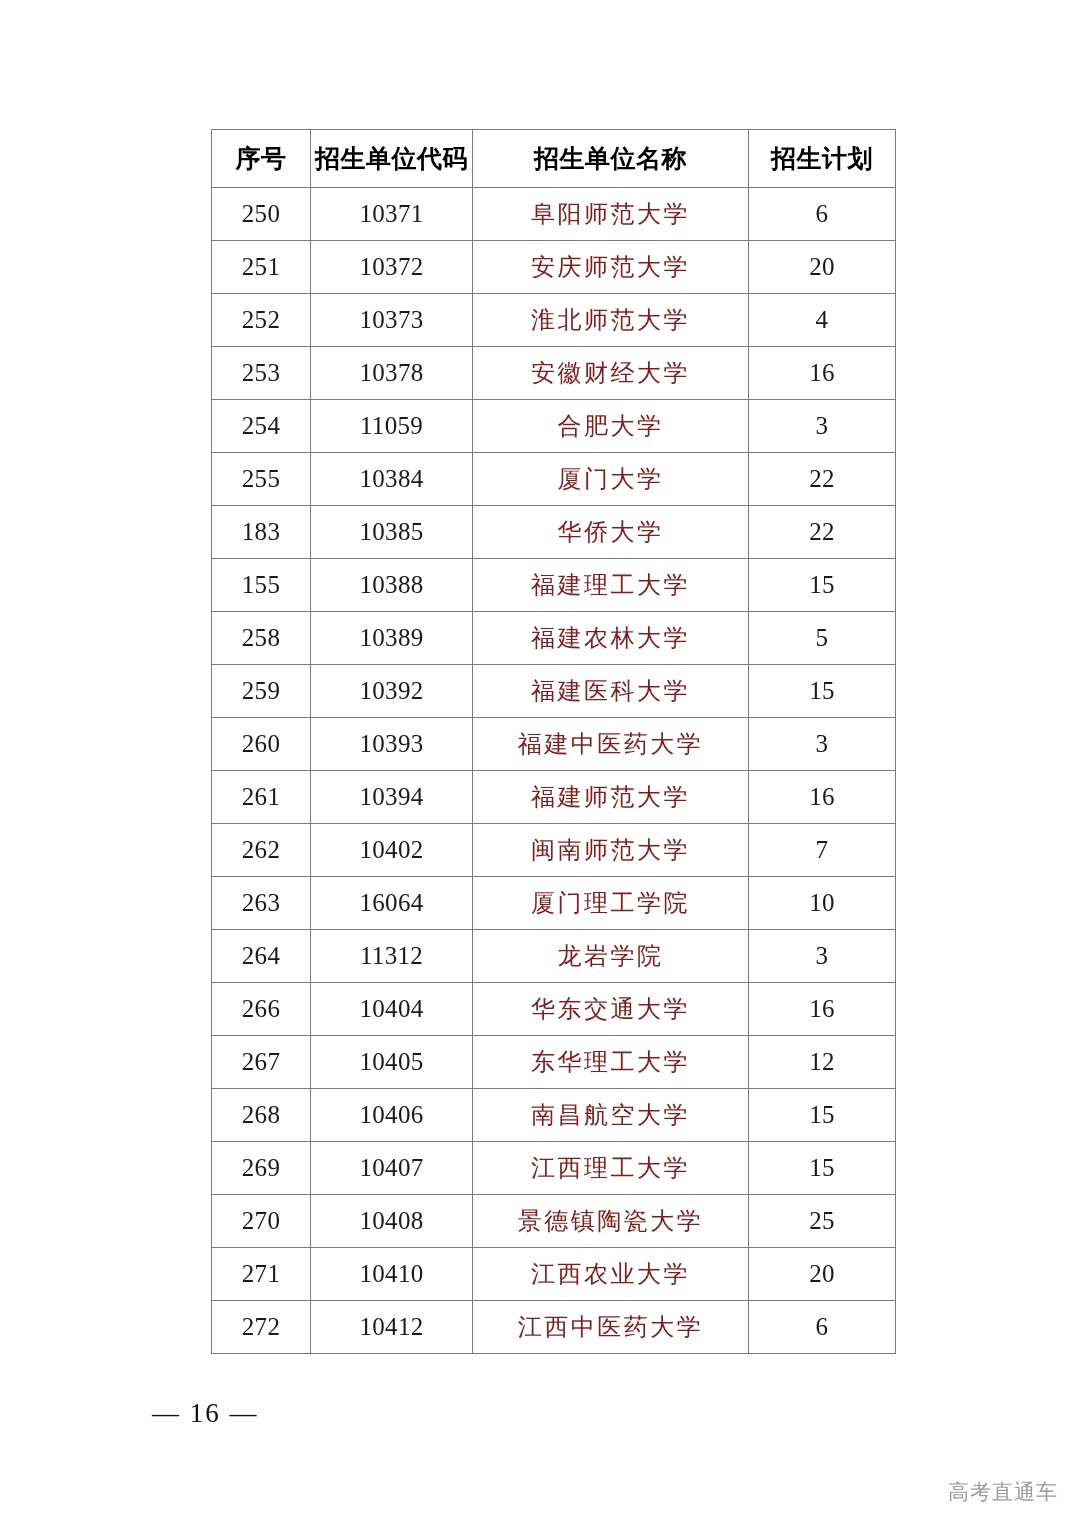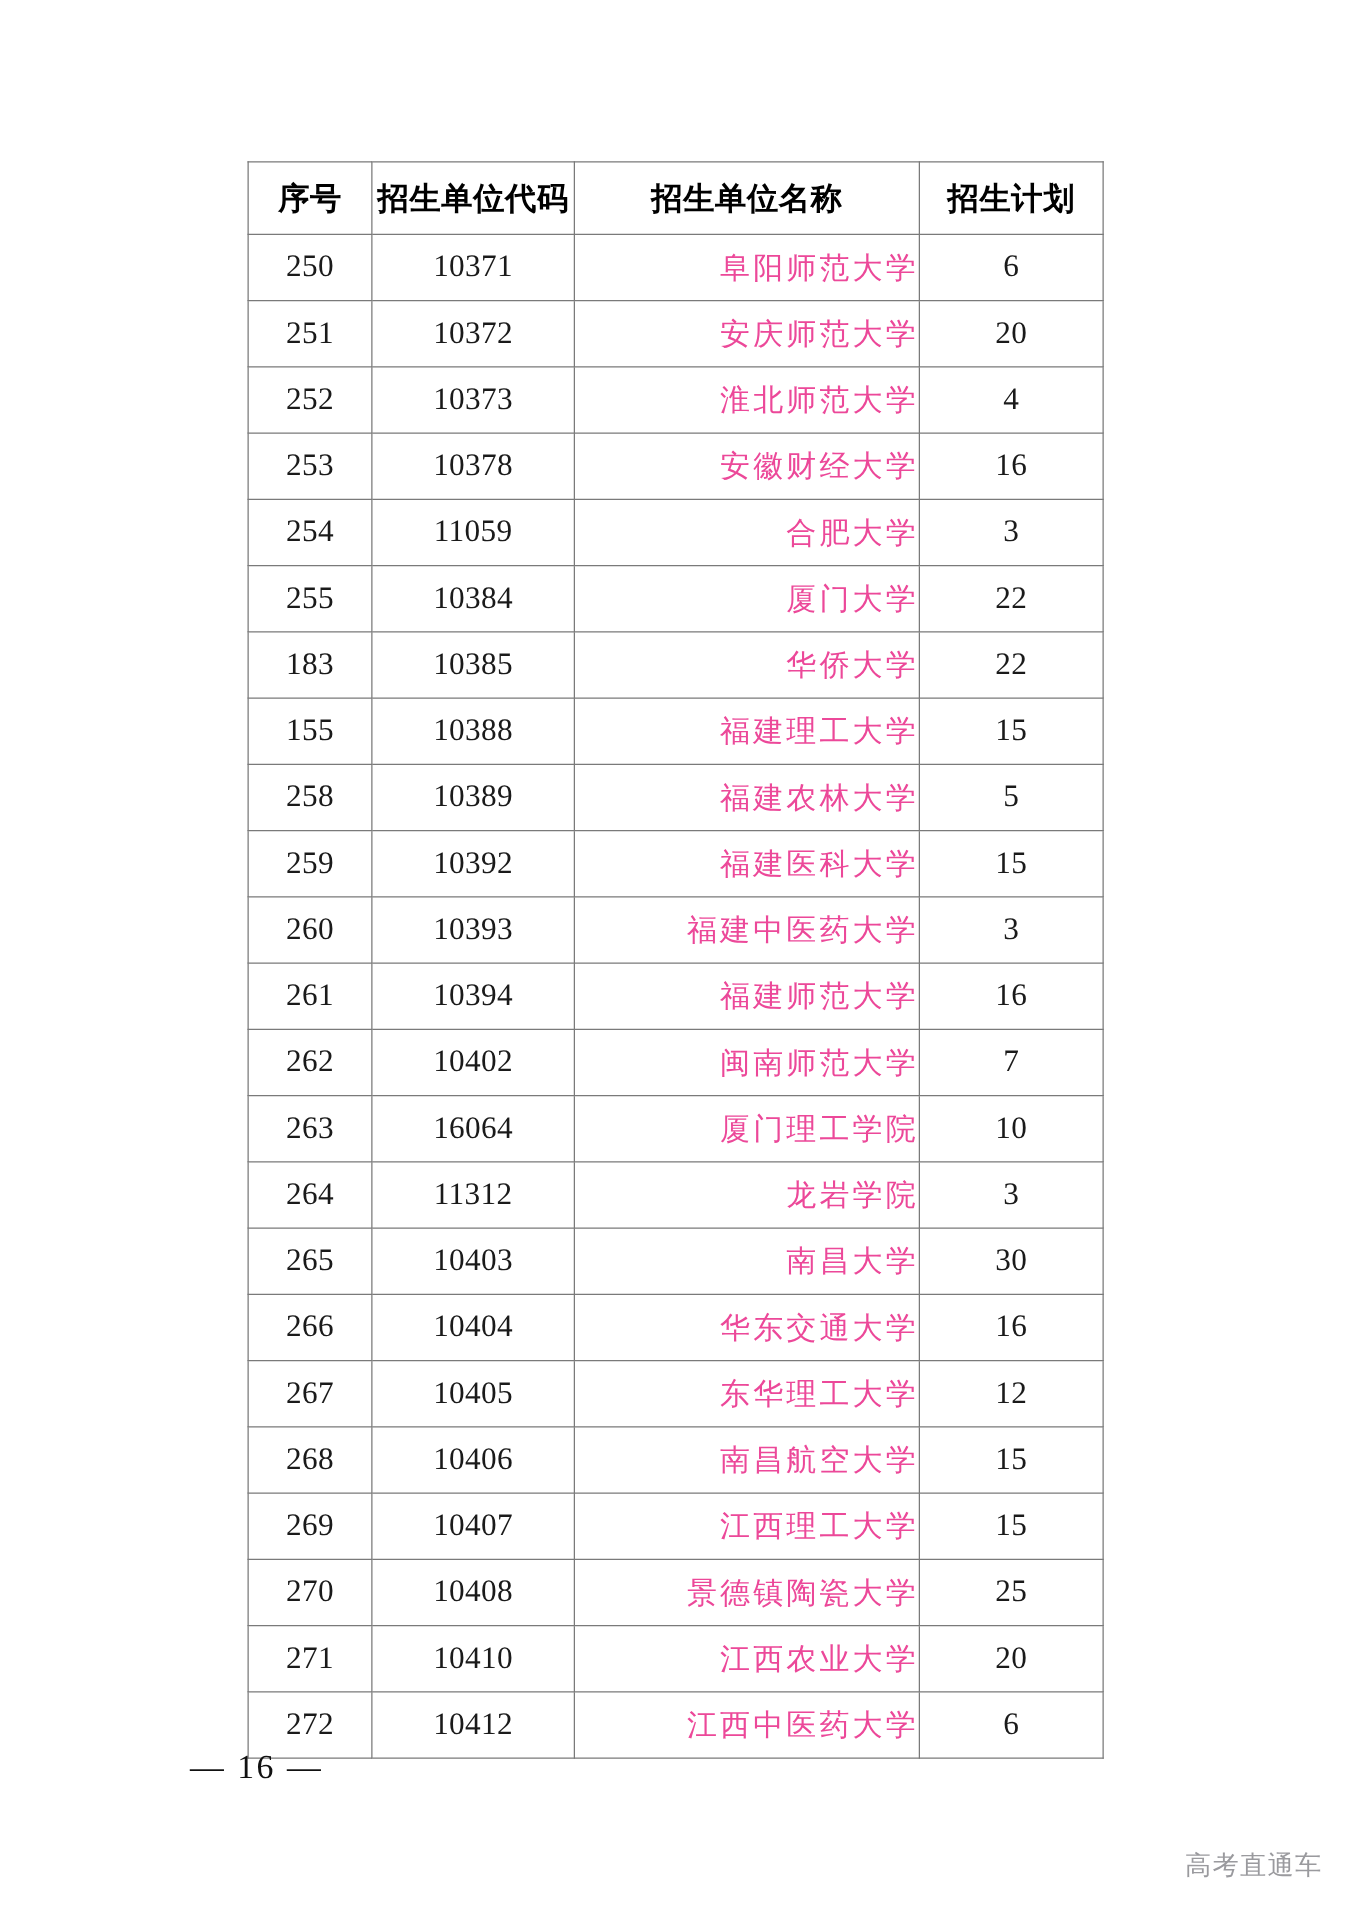--- a/index.html
+++ b/index.html
@@ -19,21 +19,21 @@
   .page {
     position: absolute;
     inset: 0;
     width: 1080px;
     height: 1528px;
   }
 
   
   .plan-table {
     position: absolute;
-    left: 198px;
+    left: 211px;
     top: 129px;
     width: 684px;
     border-collapse: collapse;
     table-layout: fixed;
   }
   .plan-table td,
   .plan-table th {
     border: 1px solid #7a7a7a;
     padding: 0;
     text-align: center;
@@ -65,22 +65,21 @@
   tbody td.cell-code,
   tbody td.cell-plan {
     font-family: "Liberation Serif", "DejaVu Serif", serif;
     font-size: 25px;
     letter-spacing: 0.3px;
   }
   tbody td.cell-name {
     font-family: Liberation Serif, serif;
     font-size: 24px;
     letter-spacing: 2.5px;
-    color: #ec4899;
-    text-align: right;
+    color: #7f1d1d;
   }
 
   
   .page-number {
     position: absolute;
     left: 152px;
     top: 1398px;
     font-family: "Liberation Serif", "DejaVu Serif", serif;
     font-size: 27px;
     color: #111111;
@@ -206,26 +205,20 @@
           <td class="cell-name">厦门理工学院</td>
           <td class="cell-plan">10</td>
         </tr>
         <tr>
           <td class="cell-seq">264</td>
           <td class="cell-code">11312</td>
           <td class="cell-name">龙岩学院</td>
           <td class="cell-plan">3</td>
         </tr>
         <tr>
-          <td class="cell-seq">265</td>
-          <td class="cell-code">10403</td>
-          <td class="cell-name">南昌大学</td>
-          <td class="cell-plan">30</td>
-        </tr>
-        <tr>
           <td class="cell-seq">266</td>
           <td class="cell-code">10404</td>
           <td class="cell-name">华东交通大学</td>
           <td class="cell-plan">16</td>
         </tr>
         <tr>
           <td class="cell-seq">267</td>
           <td class="cell-code">10405</td>
           <td class="cell-name">东华理工大学</td>
           <td class="cell-plan">12</td>

